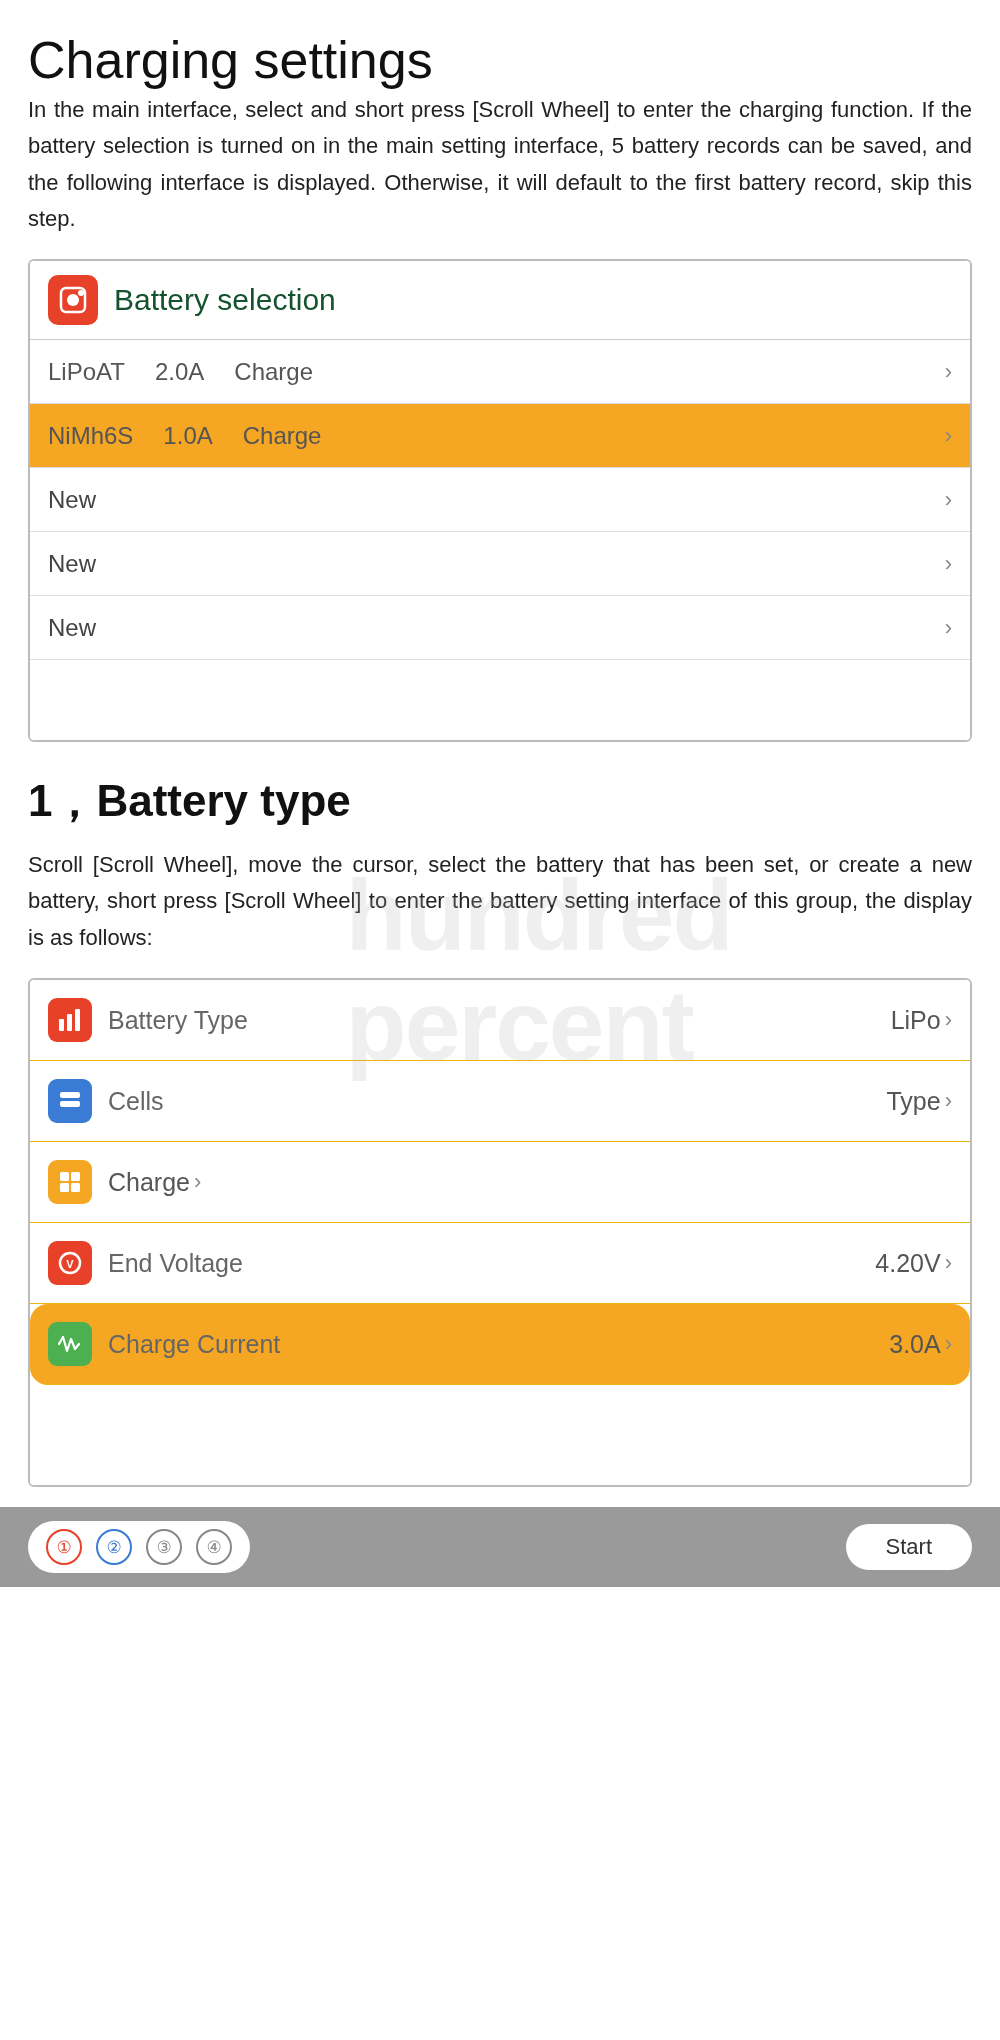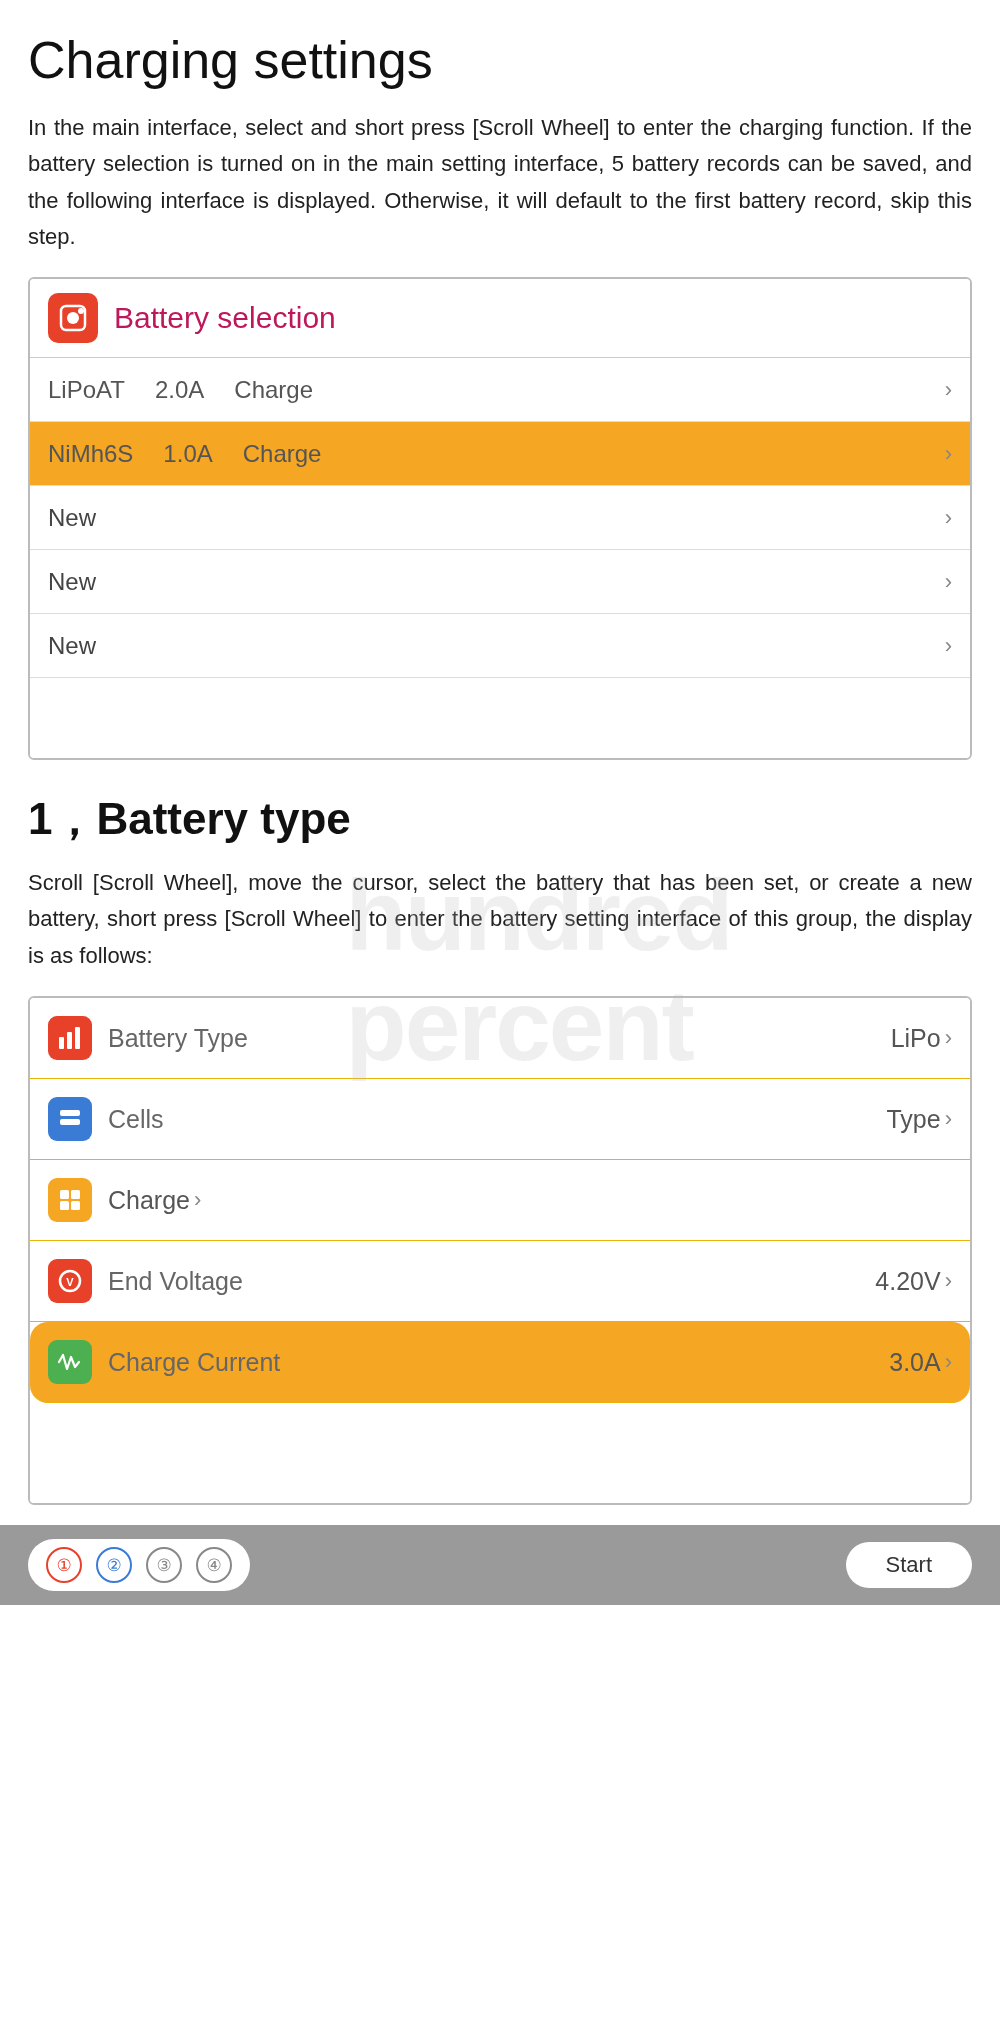--- a/index.html
+++ b/index.html
@@ -12,21 +12,21 @@
       position: relative;
     }
 
     .page-content {
       padding: 30px 28px 0 28px;
     }
 
     .page-title {
       font-size: 52px;
       font-weight: 400;
-      margin-bottom: 20px;
+      margin-bottom: 2px;
       color: #111;
     }
 
     .intro-text {
       font-size: 22px;
       line-height: 1.65;
       text-align: justify;
       margin-bottom: 22px;
       color: #222;
     }
@@ -60,21 +60,21 @@
     }
 
     .panel-header-icon svg {
       width: 32px;
       height: 32px;
     }
 
     .panel-header-title {
       font-size: 30px;
       font-weight: 400;
-      color: #be185d;
+      color: #14532d;
       text-align: center;
     }
 
     .panel-row {
       display: flex;
       align-items: center;
       padding: 16px 18px;
       border-bottom: 1px solid #ddd;
       font-size: 24px;
       background: #fff;

